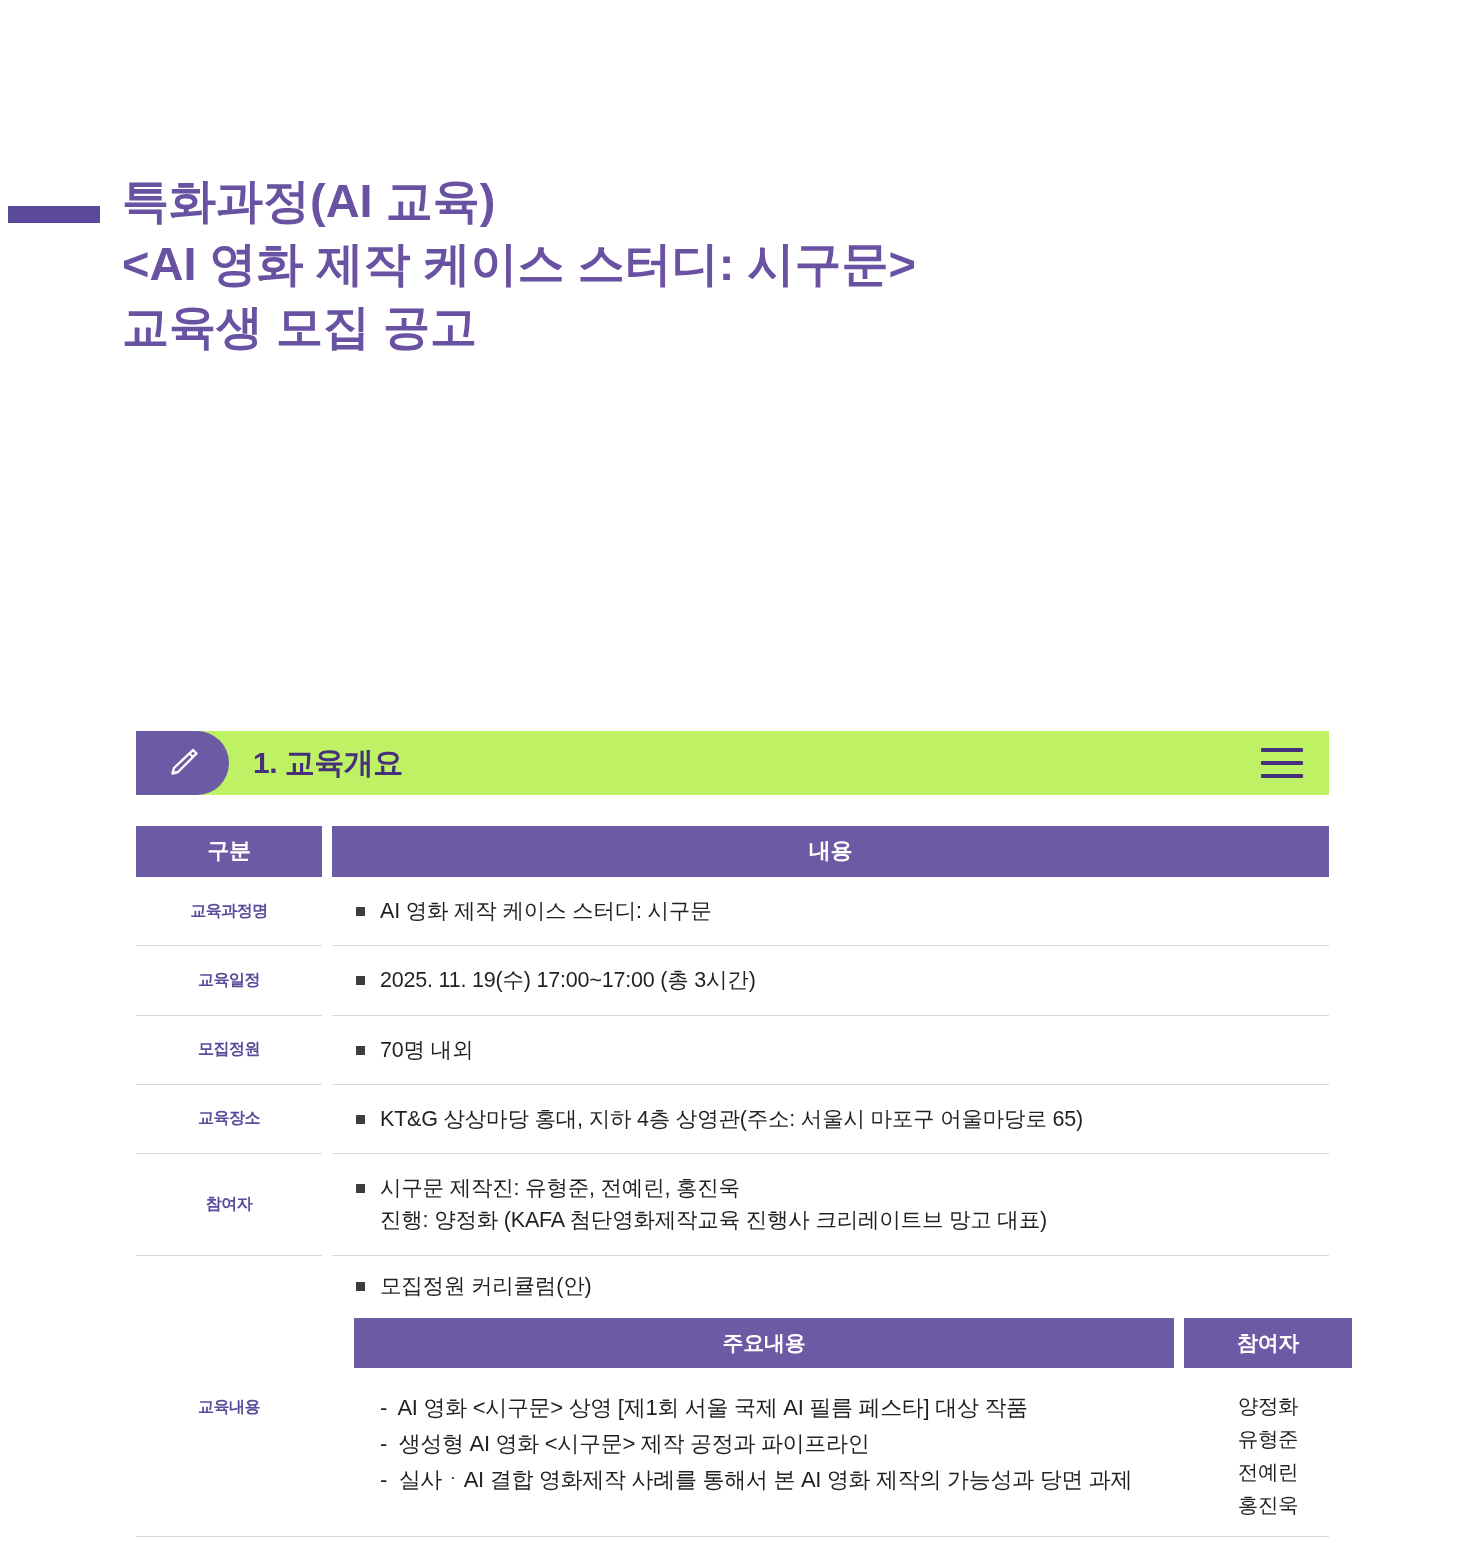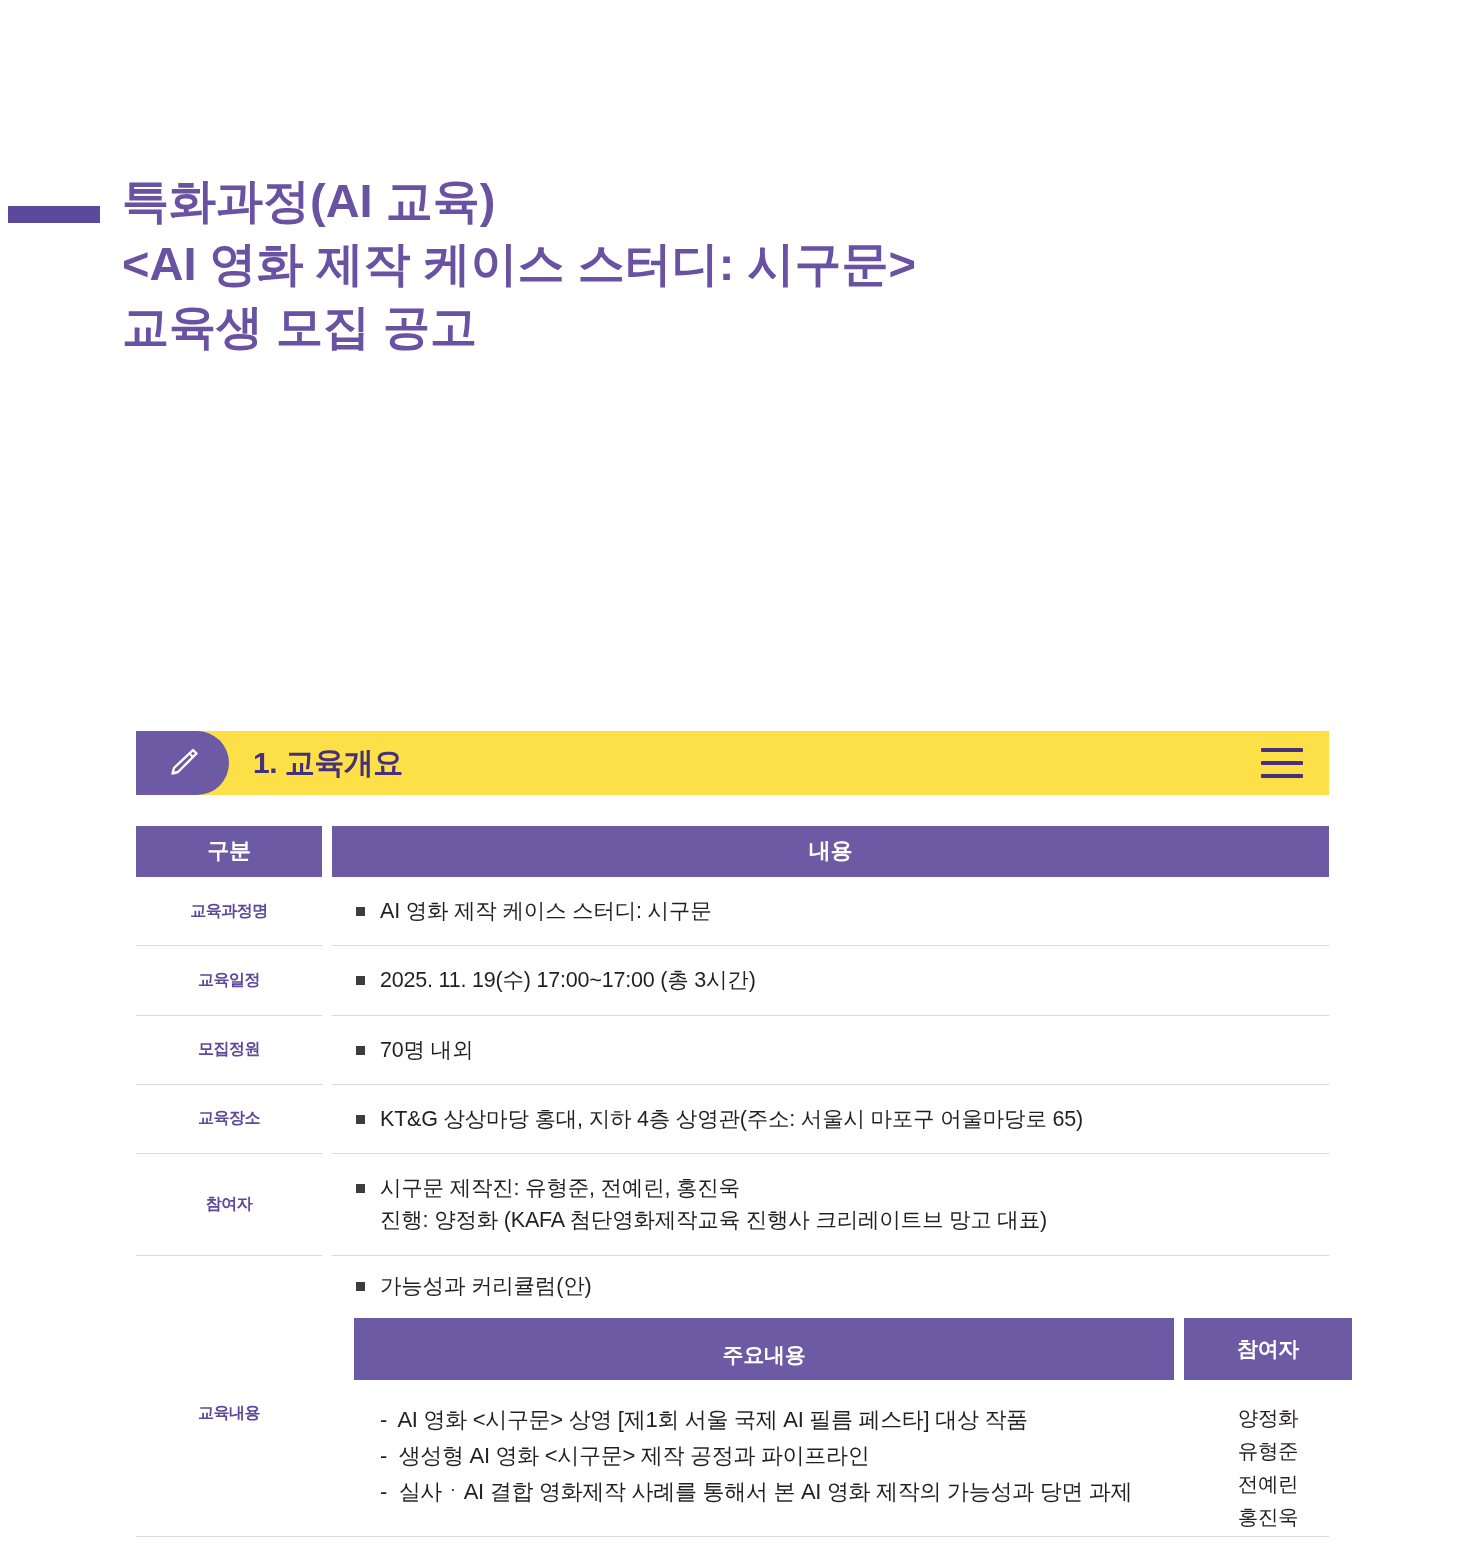--- a/index.html
+++ b/index.html
@@ -46,21 +46,21 @@
     white-space: pre;
   }
 
   
   .section-header {
     position: absolute;
     left: 136px;
     top: 731px;
     width: 1193px;
     height: 64px;
-    background: #fde047;
+    background: #bef264;
     display: flex;
     align-items: center;
   }
   .section-badge {
     width: 93px;
     height: 64px;
     background: #6c5aa5;
     border-top-right-radius: 32px;
     border-bottom-right-radius: 32px;
     display: flex;
@@ -169,21 +169,21 @@
     width: 998px;
     border-collapse: collapse;
     table-layout: fixed;
   }
   .inner-table th.inner-main {
     background: #6c5aa5;
     color: #fff;
     font-size: 21px;
     font-weight: bold;
     text-align: center;
-    padding: 21px 0 10px 0;
+    padding: 9px 0 10px 0;
     letter-spacing: -0.3px;
     margin-top: 24px;
   }
   .inner-gap {
     width: 10px;
     background: #fff;
     padding: 0;
   }
   .inner-table th.inner-part {
     width: 168px;
@@ -298,21 +298,21 @@
       <td style="border:none"></td>
       <td class="row-content">
         <div class="bullet-line">시구문 제작진: 유형준, 전예린, 홍진욱</div>
         <div class="sub-line">진행: 양정화 (KAFA 첨단영화제작교육 진행사 크리레이트브 망고 대표)</div>
       </td>
     </tr>
     <tr>
       <td class="row-label">교육내용</td>
       <td style="border:none"></td>
       <td class="row-content inner-wrap">
-        <div class="bullet-line">가능성과 커리큘럼(안)</div>
+        <div class="bullet-line">모집정원 커리큘럼(안)</div>
         <table class="inner-table">
           <colgroup>
             <col style="width:820px">
             <col style="width:10px">
             <col style="width:168px">
           </colgroup>
           <thead>
             <tr>
               <th class="inner-main">주요내용</th>
               <th class="inner-gap"></th>

